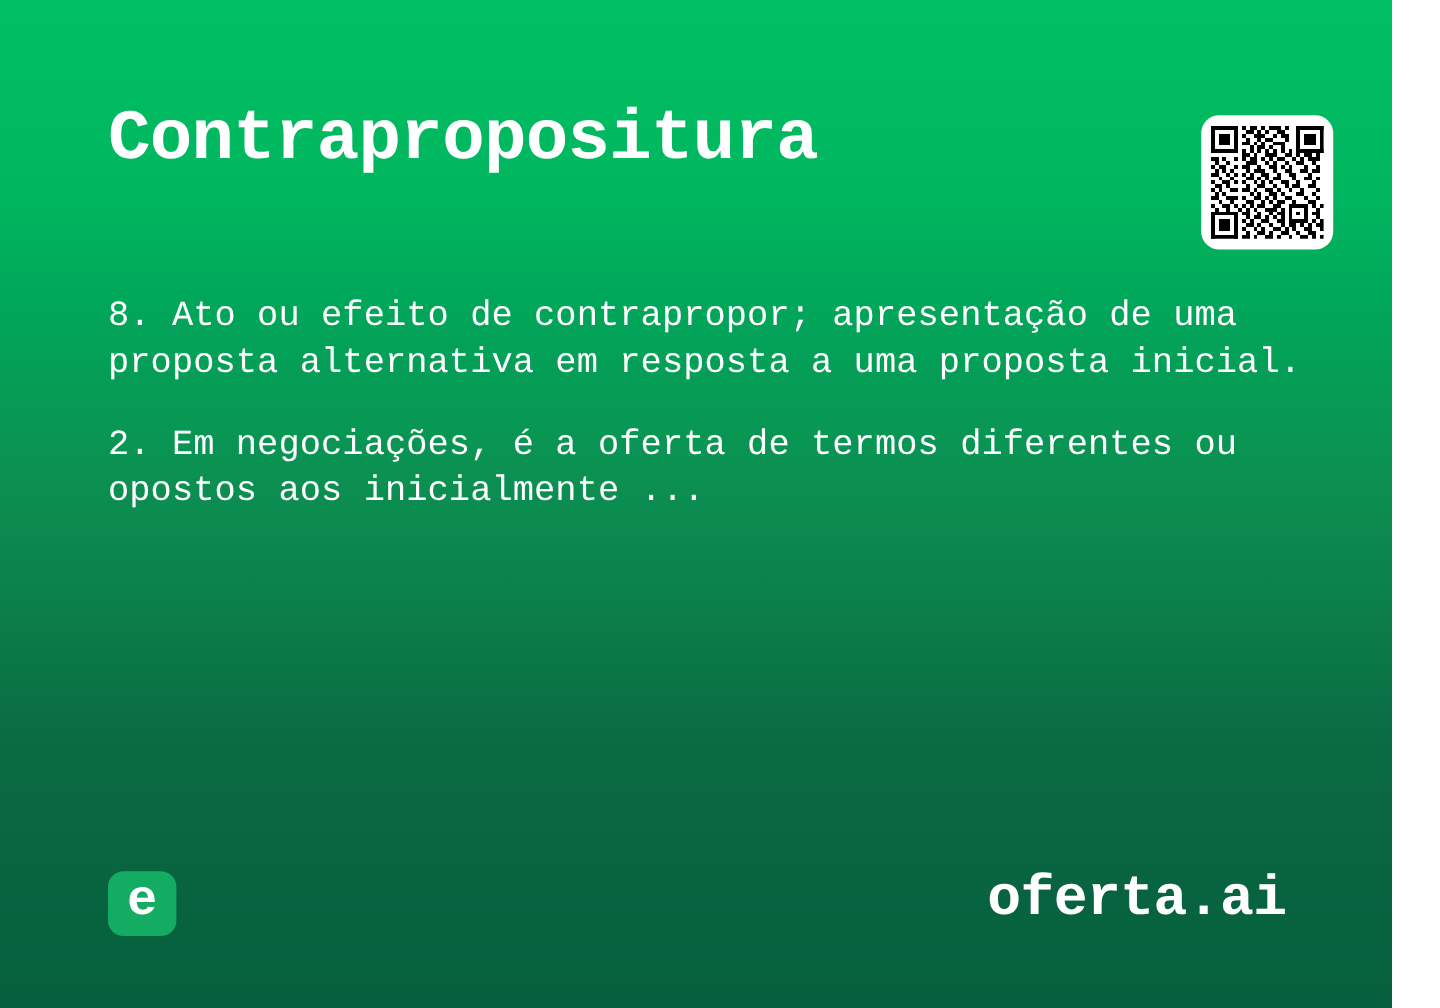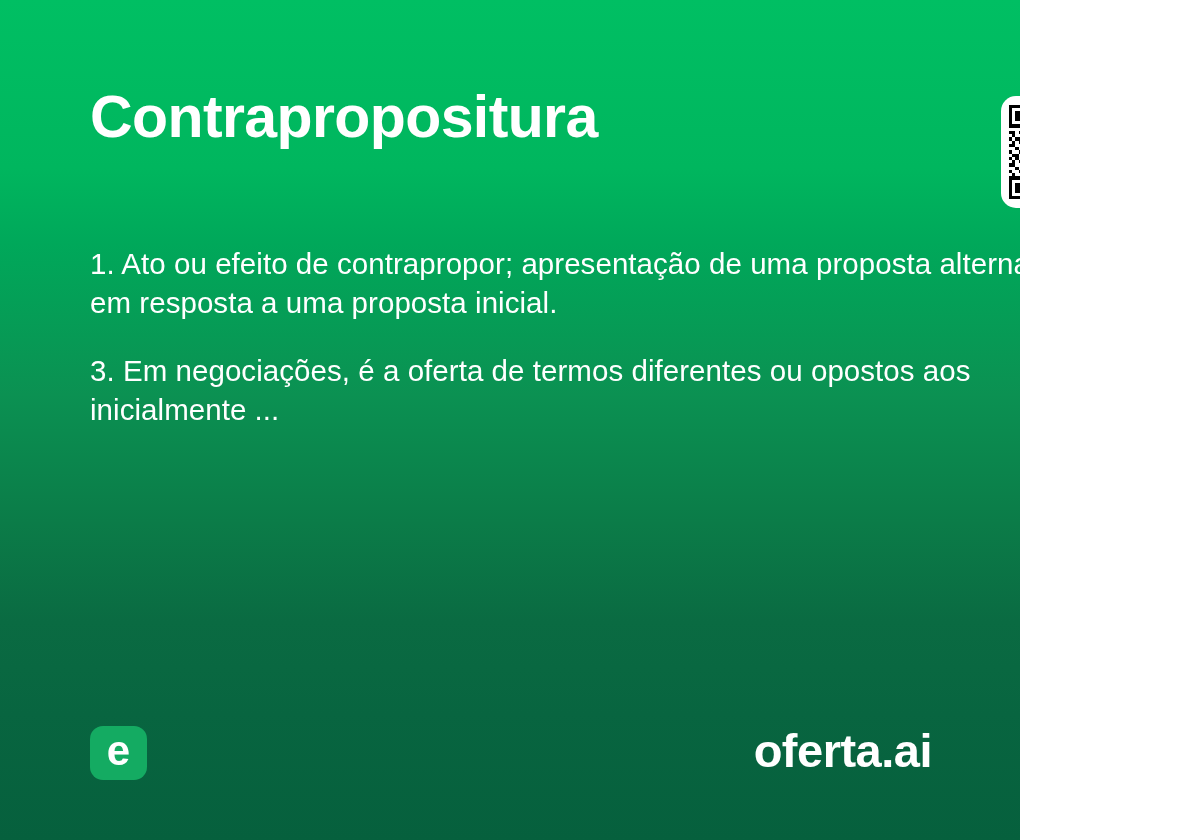--- a/index.html
+++ b/index.html
@@ -3,33 +3,33 @@
 <meta charset="utf-8">
 <style>
   html, body {
     margin: 0;
     padding: 0;
     background: #ffffff;
   }
 
   #card {
     position: relative;
-    width: 1020px;
+    width: 1160px;
     height: 840px;
     overflow: hidden;
     background: linear-gradient(180deg,
         #00bf63 0%,
         #00b65e 20%,
         #00a85a 29%,
         #0b9152 47%,
         #0b7c48 62%,
         #0a6b42 74%,
         #086540 85%,
         #06603d 100%);
-    font-family: Liberation Sans, sans-serif;
+    font-family: Liberation Mono, monospace;
     -webkit-font-smoothing: antialiased;
   }
 
   
   #header {
     position: absolute;
     left: 90px;
     top: 84px;
     width: 880px;
   }
@@ -376,22 +376,22 @@
           <rect x="17" y="28" width="1" height="1"></rect>
         <rect x="20" y="28" width="1" height="1"></rect>
           <rect x="23" y="28" width="2" height="1"></rect>
         <rect x="26" y="28" width="1" height="1"></rect>
           <rect x="28" y="28" width="1" height="1"></rect>
       </g>
     </svg>
   </div>
 
   <div id="definitions">
-    <p class="definition">1. Ato ou efeito de contrapropor; apresentação de uma proposta alternativa em resposta a uma proposta inicial.</p>
-    <p class="definition">3. Em negociações, é a oferta de termos diferentes ou opostos aos inicialmente ...</p>
+    <p class="definition">8. Ato ou efeito de contrapropor; apresentação de uma proposta alternativa em resposta a uma proposta inicial.</p>
+    <p class="definition">2. Em negociações, é a oferta de termos diferentes ou opostos aos inicialmente ...</p>
   </div>
 
   <div id="brand-logo">
     <span id="brand-logo-letter">e</span>
   </div>
 
   <div id="brand-name">oferta.ai</div>
 
 </div>
 

